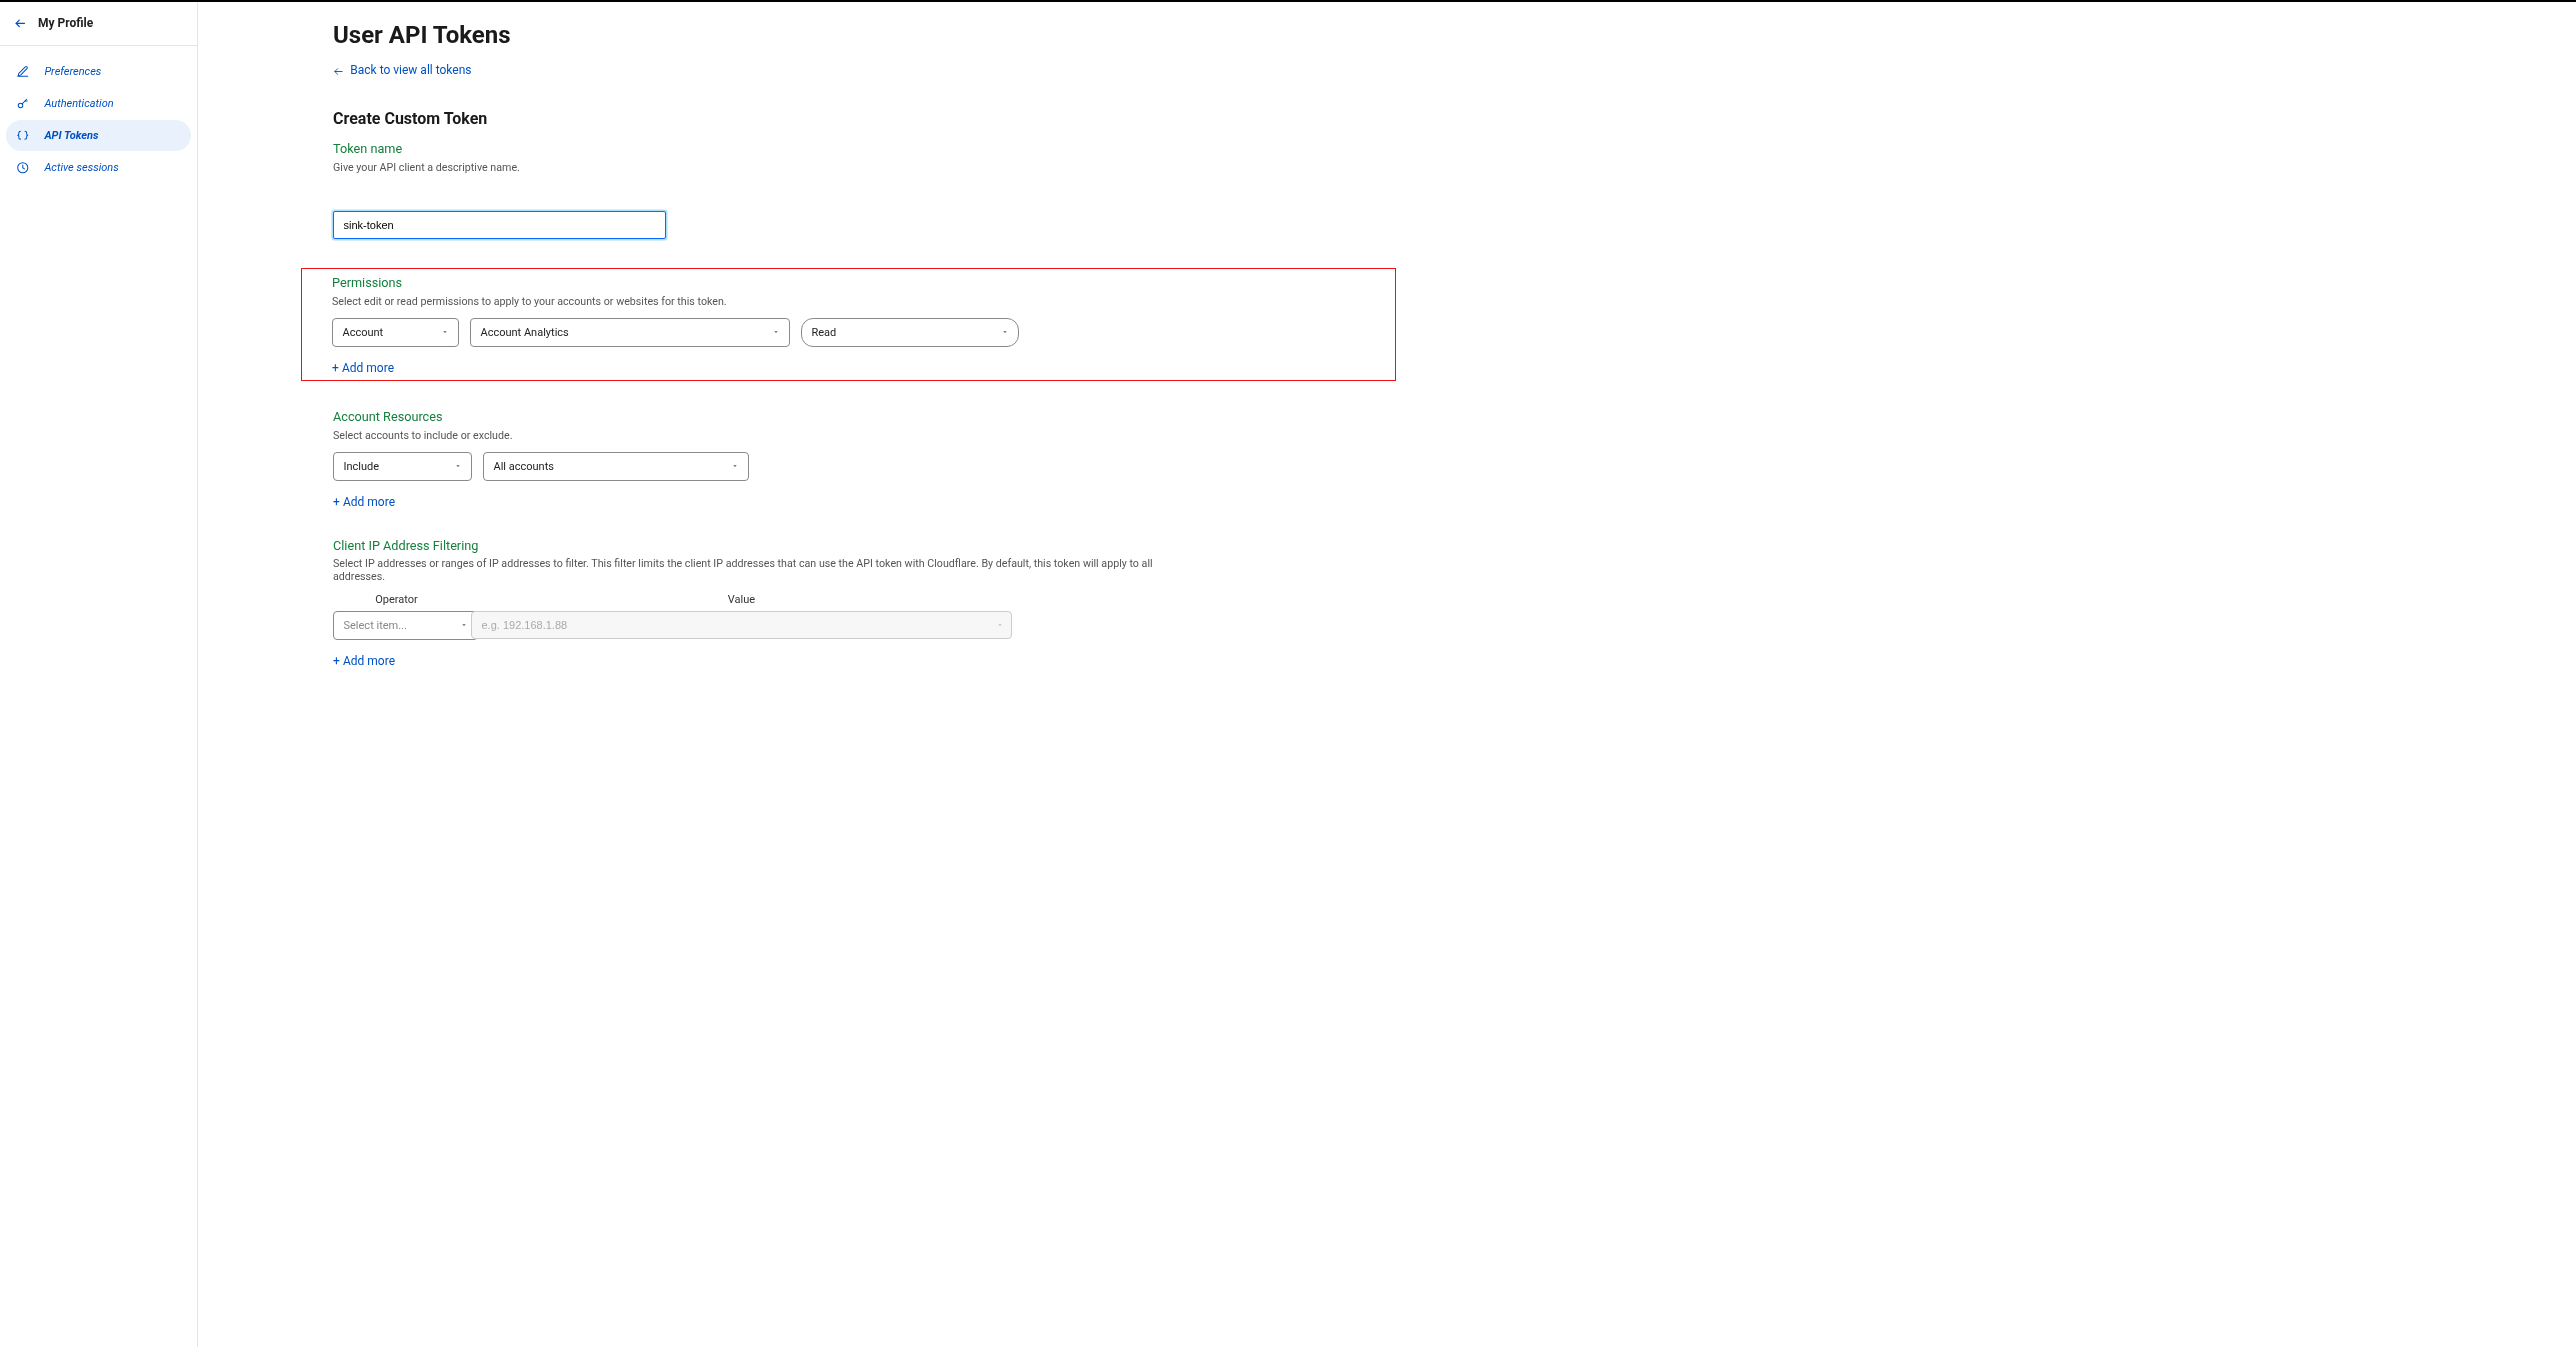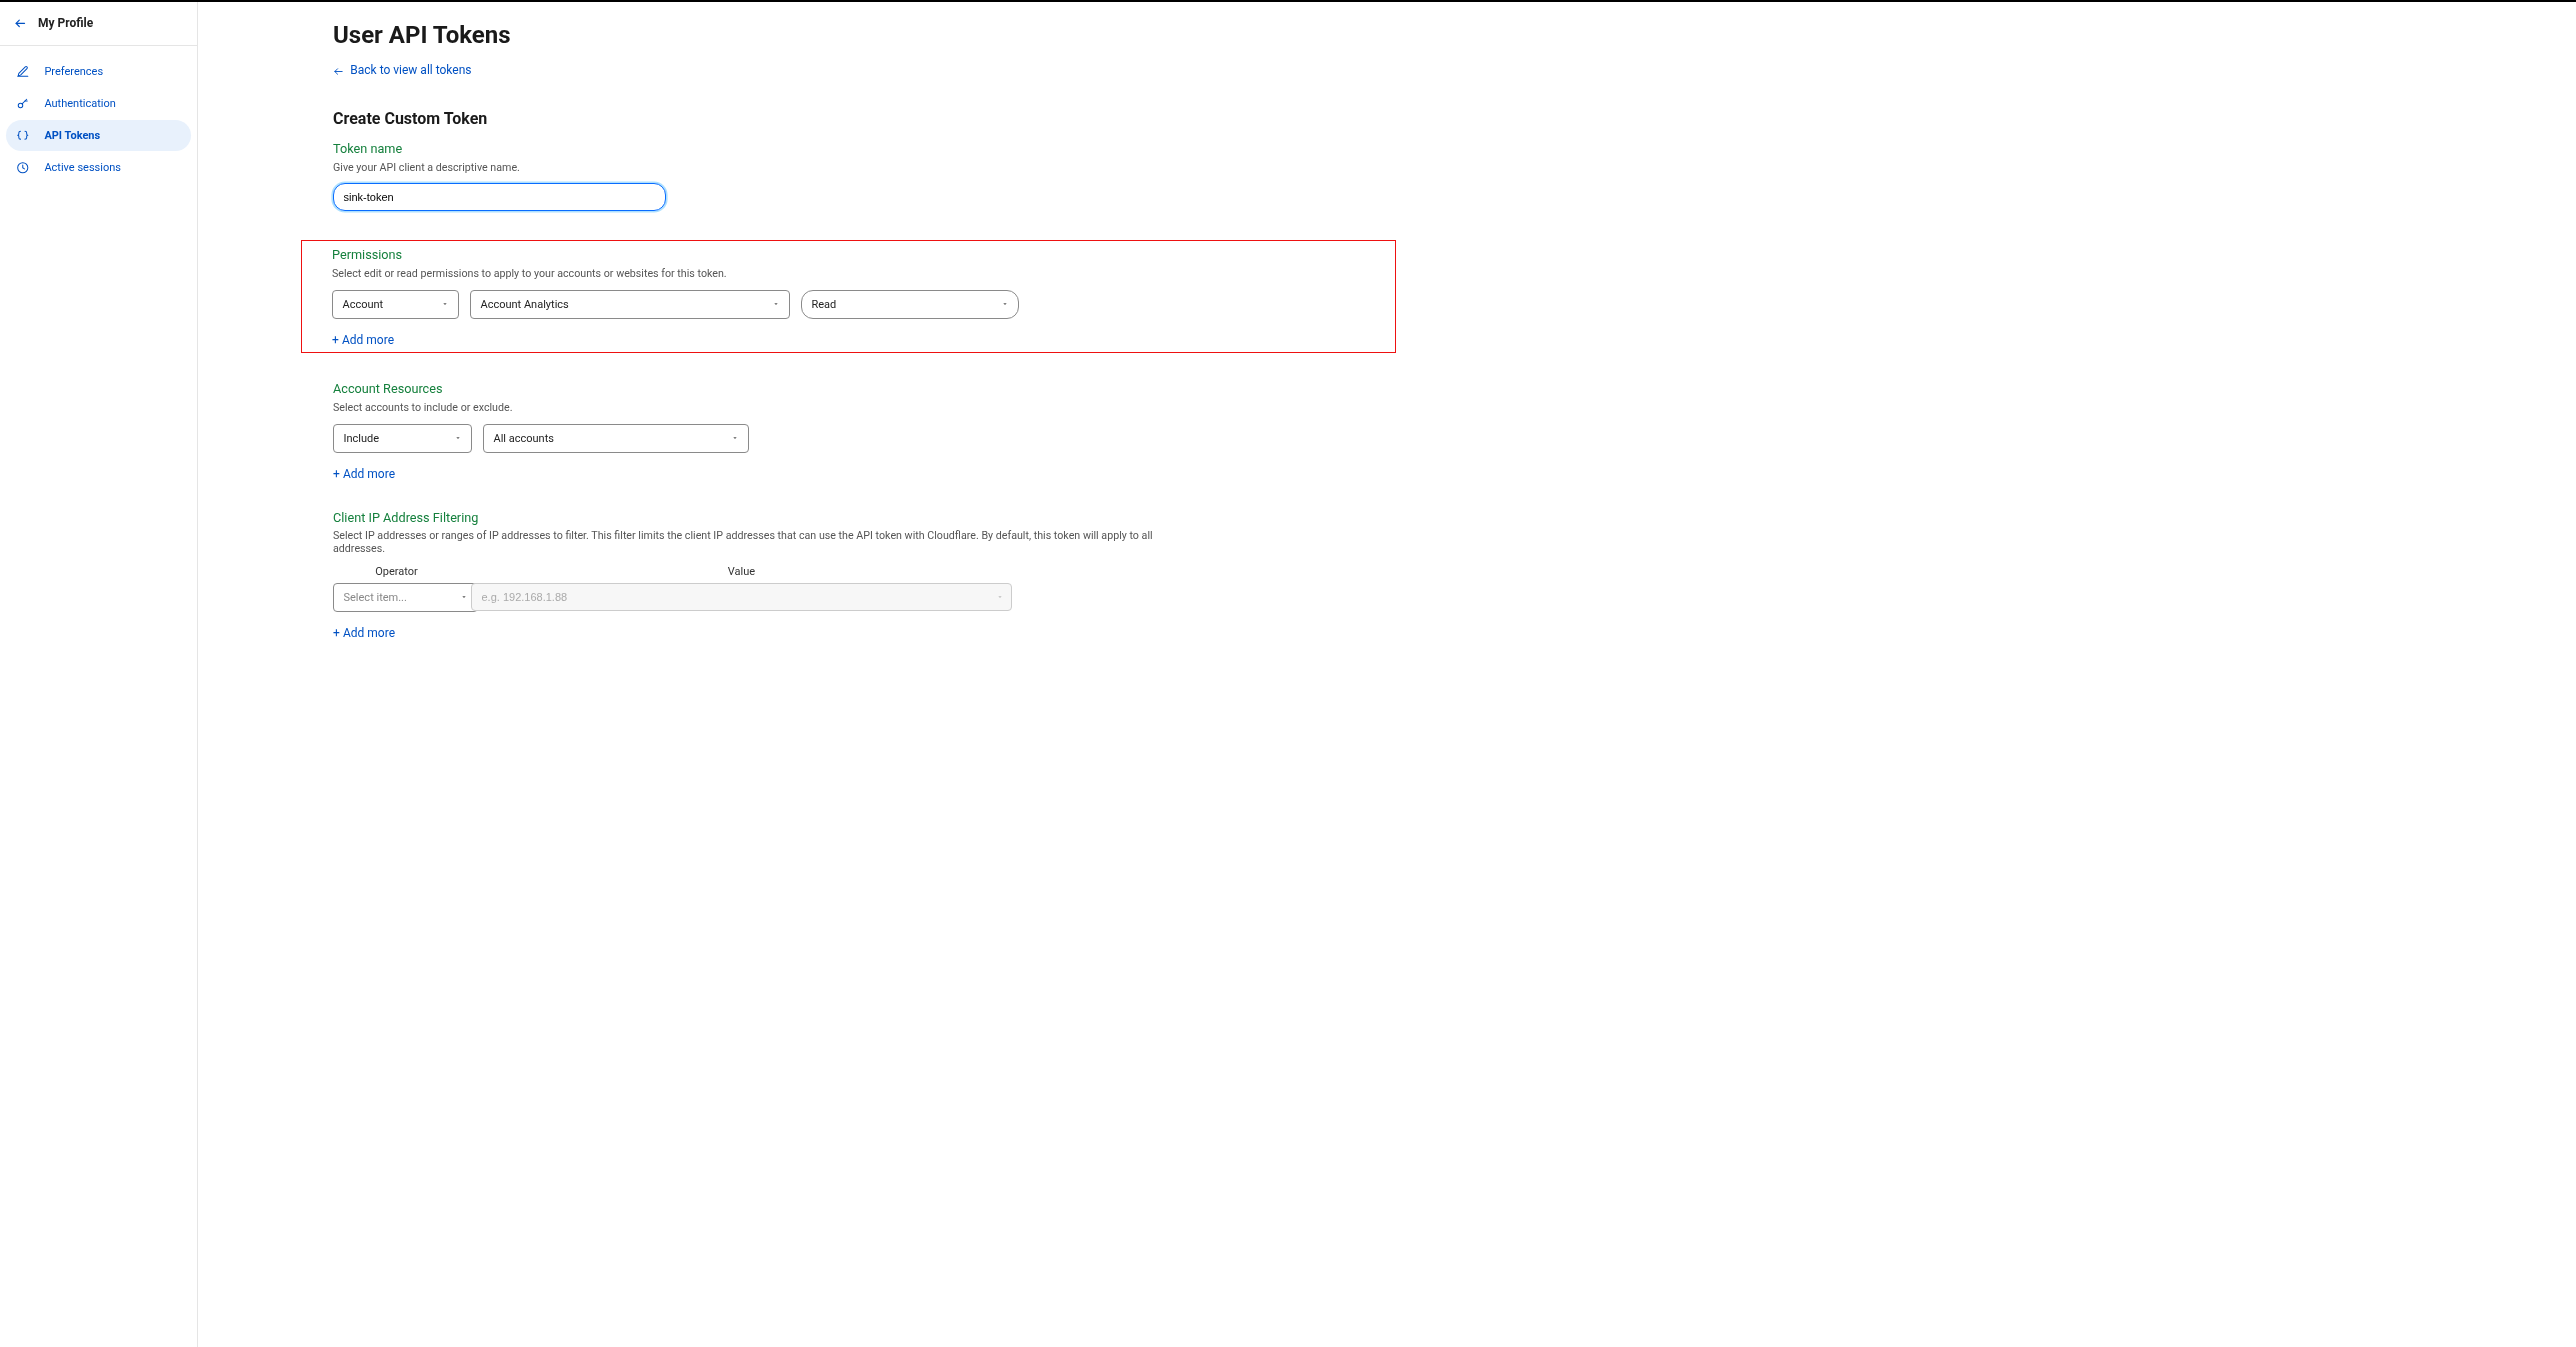--- a/index.html
+++ b/index.html
@@ -34,20 +34,21 @@
       border-bottom: 0.8px solid #e5e5e5;
       font-weight: 700;
       font-size: 12px;
     }
     .sidebar-header .arrow-left-icon {
       color: #0051c3;
       display: inline-flex;
     }
     .sidebar-nav {
       padding: 9.5px 6.3px;
+      font-style: italic;
     }
     .sidebar-item {
       display: flex;
       align-items: center;
       gap: 14.3px;
       padding: 8px 9.5px;
       margin: 1.6px 0;
       border-radius: 16px;
       color: #0051c3;
       cursor: pointer;
@@ -114,22 +115,23 @@
     }
     .section {
       margin-bottom: 28.5px;
     }
     
     .text-input {
       width: 333px;
       padding: 7.1px 9.5px;
       font-size: 11px;
       border: 0.8px solid #8a8a8a;
-      border-radius: 12px;
+      border-radius: 2px;
       outline: none;
+      margin-top: 28px;
     }
     .text-input.focused {
       border: 1.6px solid #0a6cff;
       box-shadow: 0 0 0 1.6px #ade0ff;
     }
     .select {
       display: inline-flex;
       align-items: center;
       justify-content: space-between;
       padding: 7.1px 9.5px;

